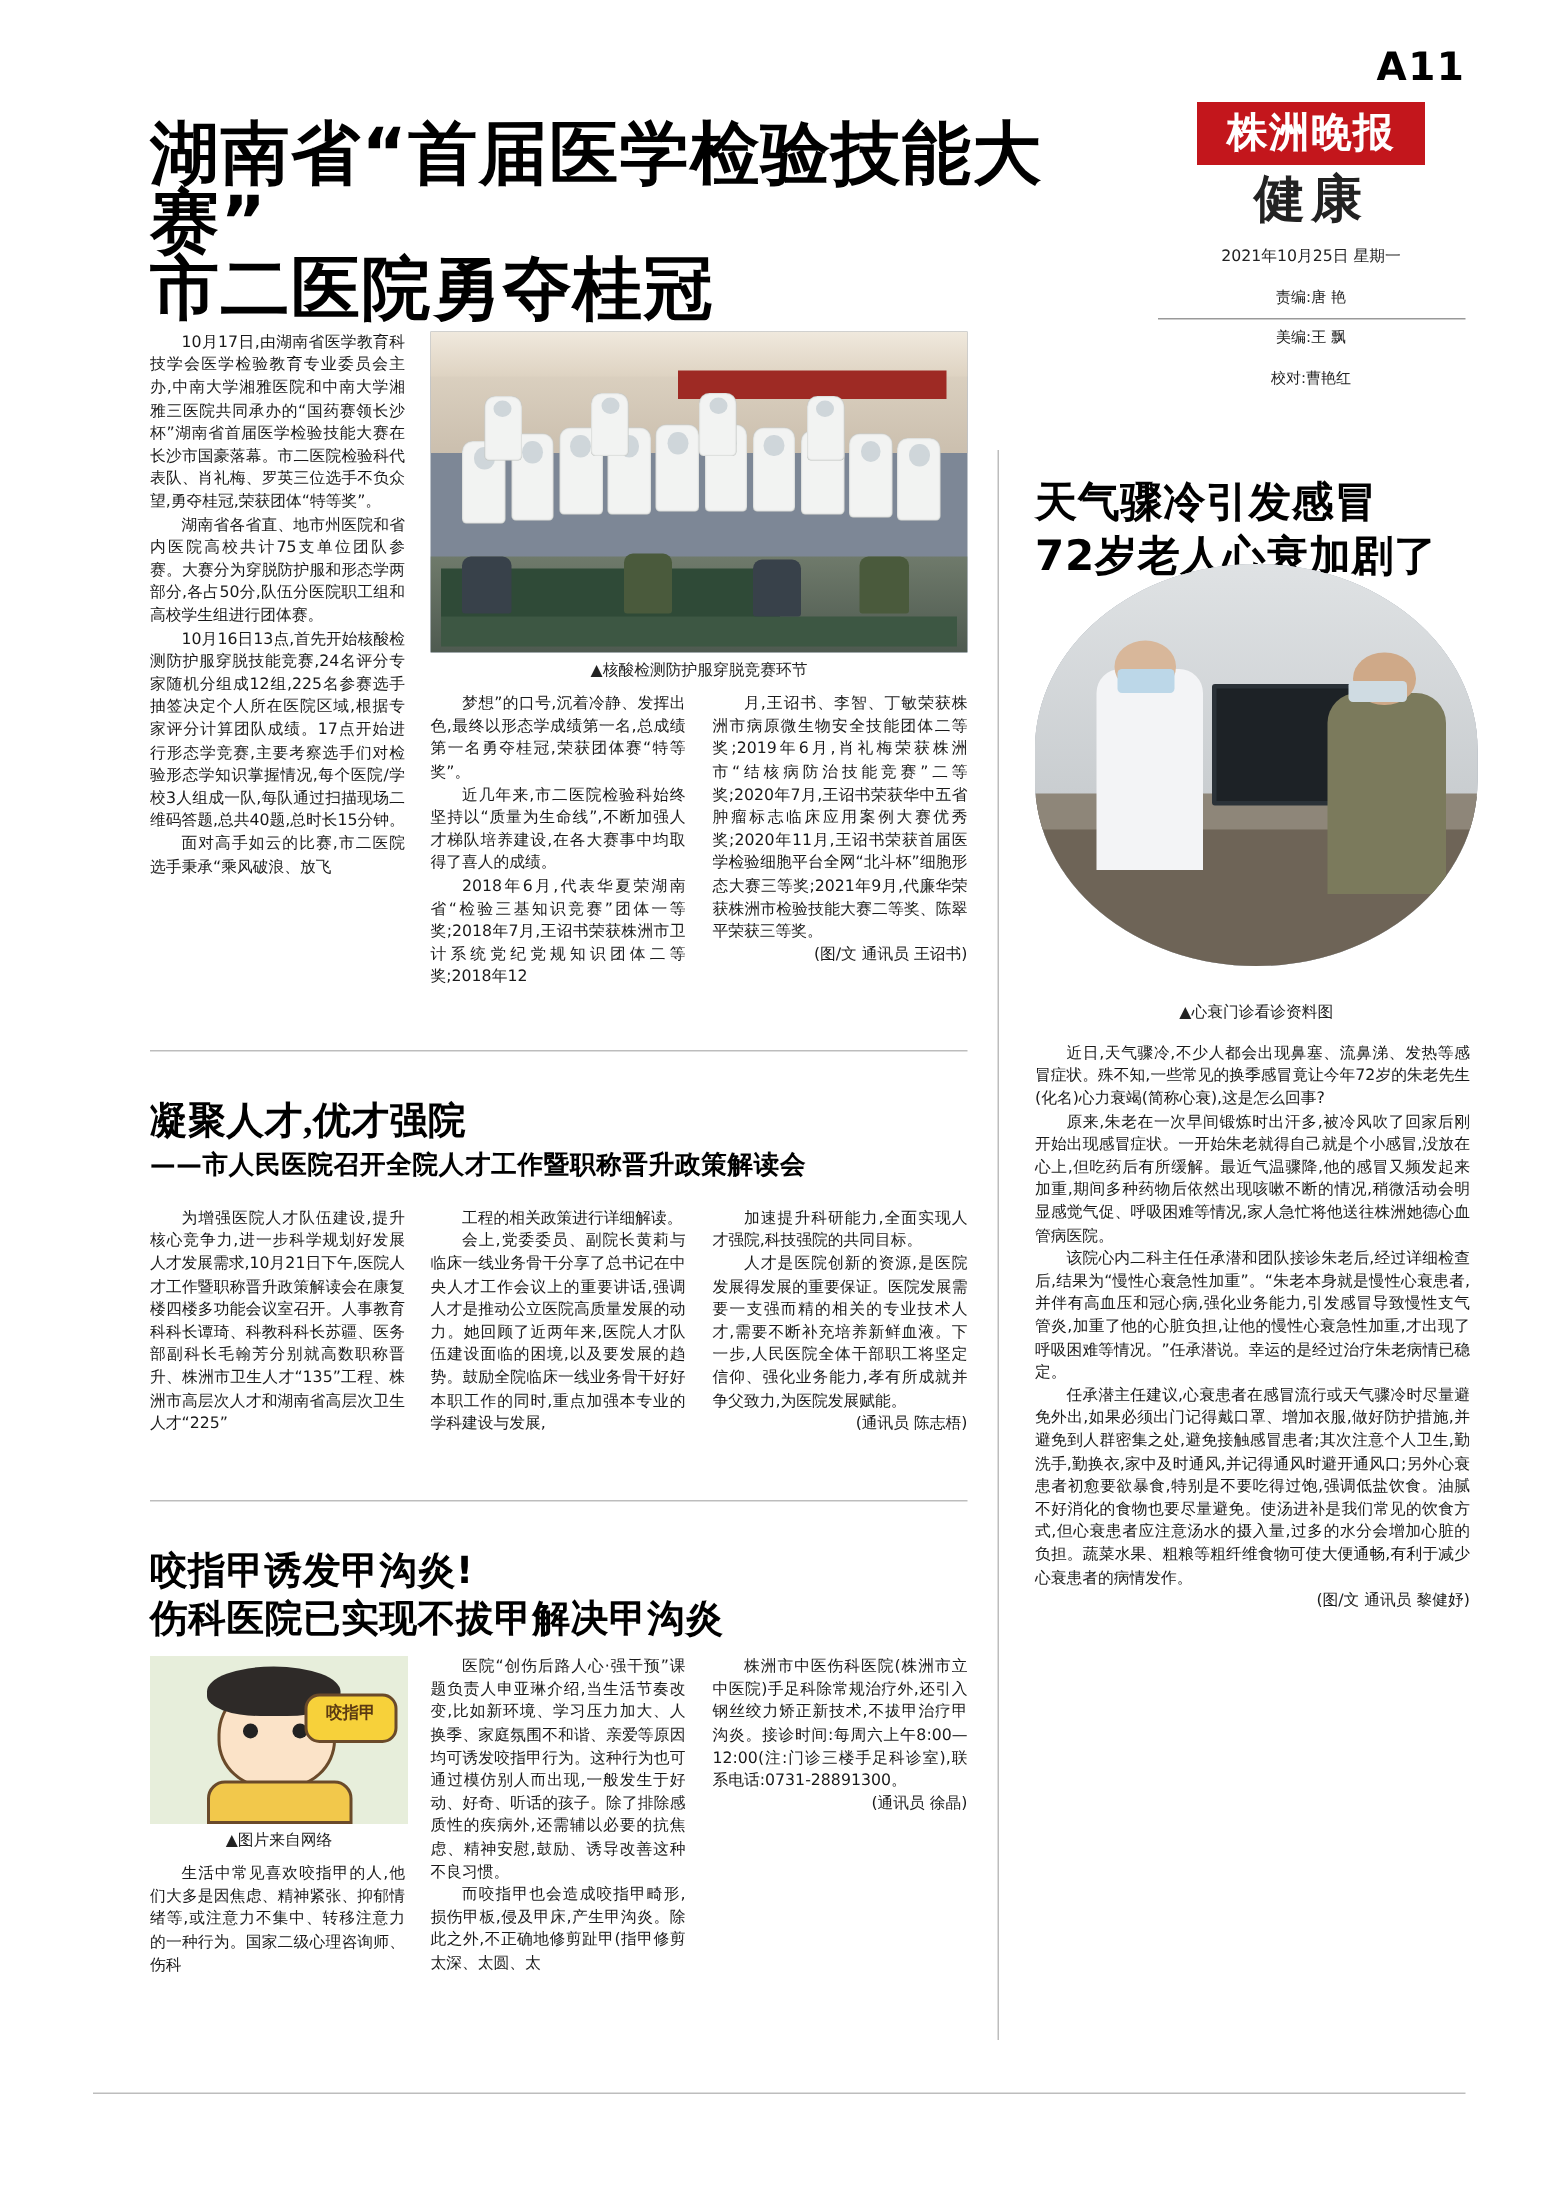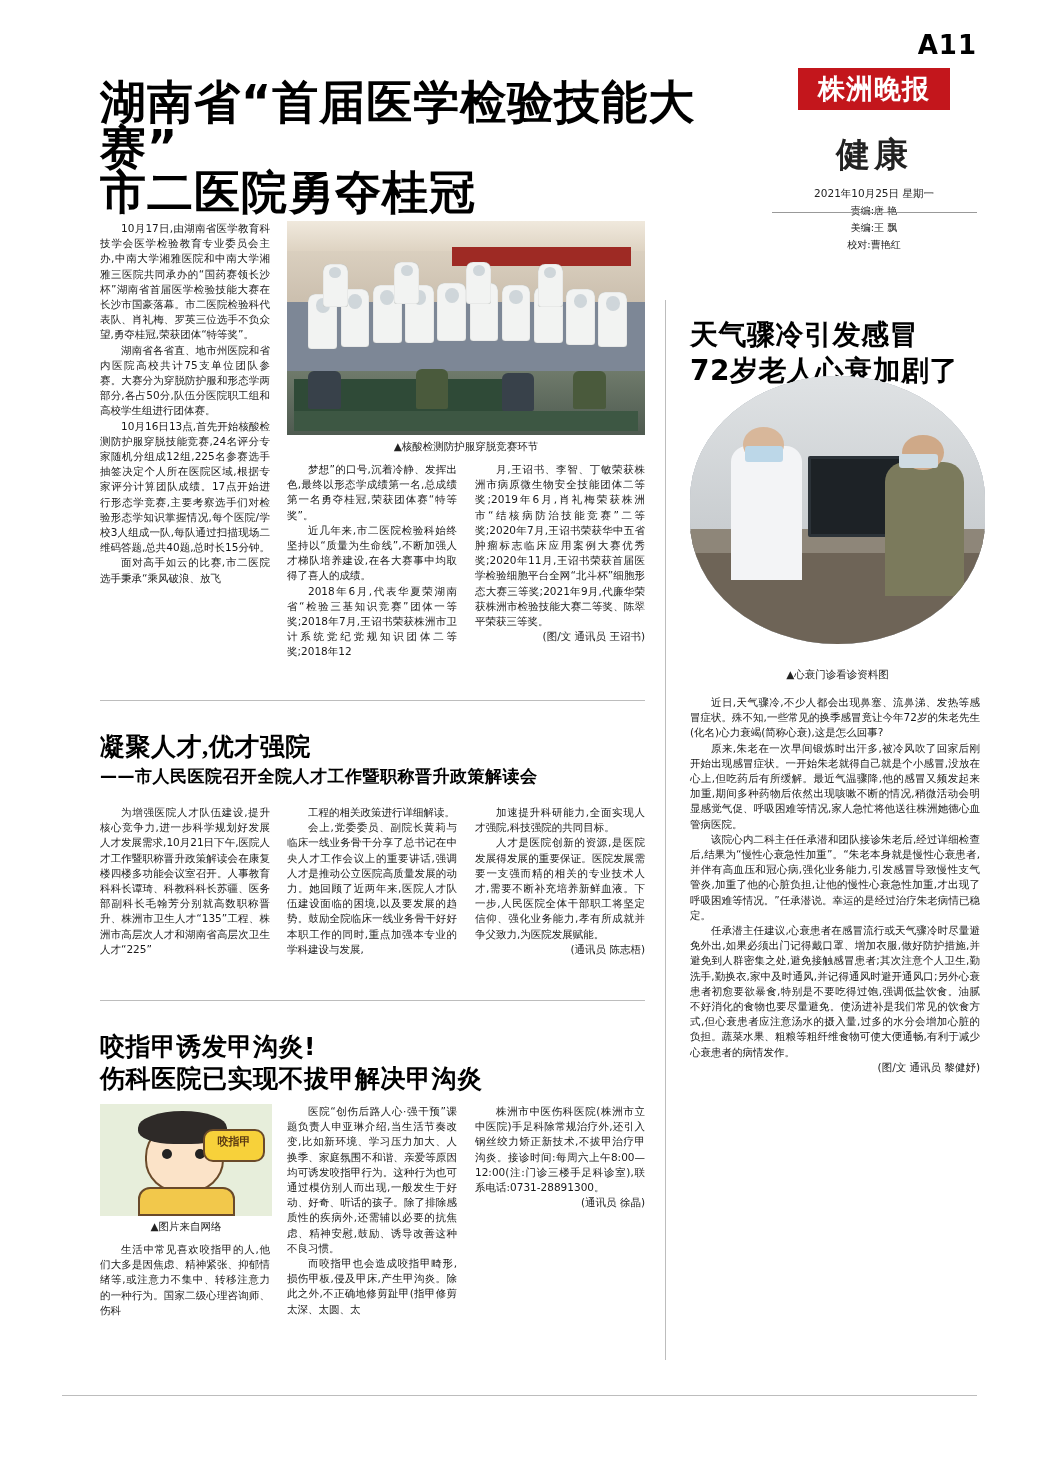--- a/index.html
+++ b/index.html
@@ -24,27 +24,27 @@
     position:absolute;left:768px;top:68px;width:212px;text-align:center;
   }
   .masthead .logo{
     display:block;margin:0 auto;width:152px;height:42px;
     background:#c3161c;color:#fff;
     font-family:"DejaVu Sans","Liberation Sans",sans-serif;
     font-size:27px;font-weight:bold;line-height:42px;letter-spacing:1px;
     text-align:center;
   }
   .masthead .section-name{
-    margin-top:22px;font-size:34px;font-weight:bold;color:#222;letter-spacing:4px;
+    margin-top:0;font-size:34px;font-weight:bold;color:#222;letter-spacing:4px;
   }
   .masthead .dateline{
     margin-top:8px;font-size:10.5px;color:#222;line-height:15px;
   }
   .masthead .credits{
-    margin-top:2px;font-size:10px;color:#222;line-height:15px;
+    margin-top:12px;font-size:10px;color:#222;line-height:15px;
   }
   .mast-rule{
     position:absolute;left:772px;top:212px;width:205px;height:1px;background:#999;
   }
   
   .headline{
     position:absolute;left:100px;top:80px;width:640px;
     font-size:46px;font-weight:bold;line-height:45px;color:#000;
     letter-spacing:1px;
   }

